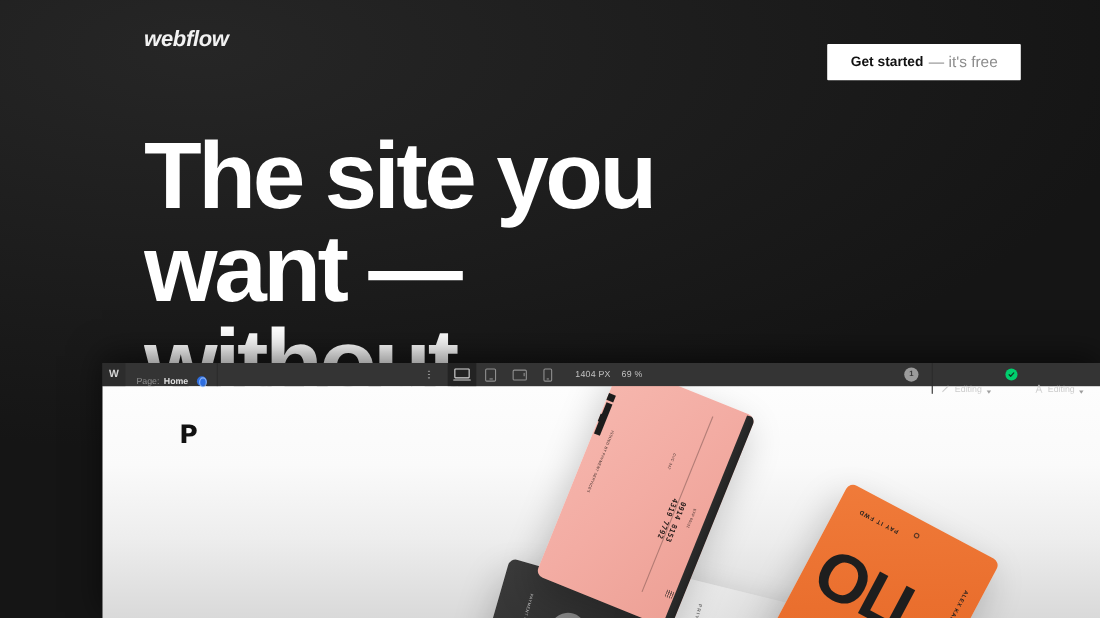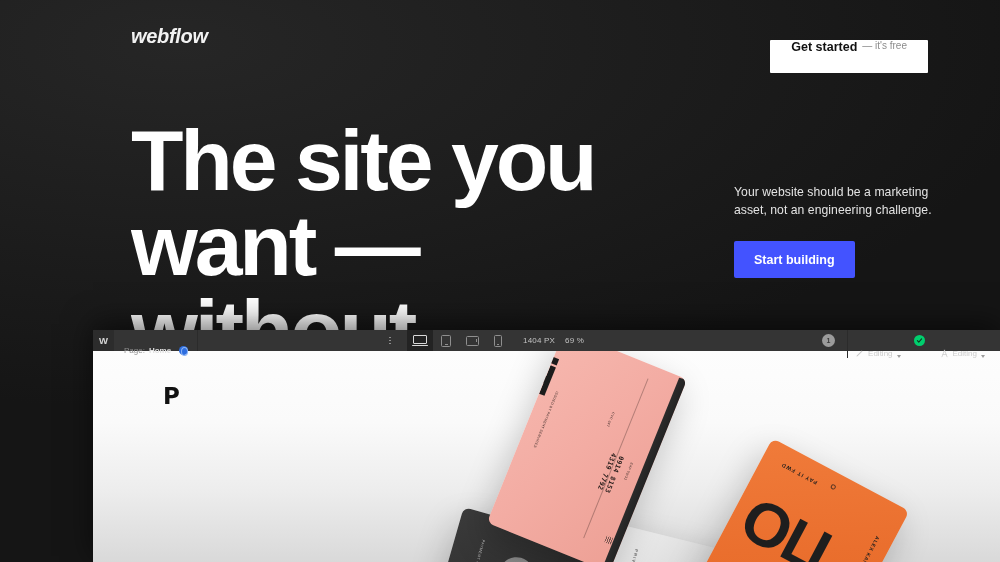--- a/index.html
+++ b/index.html
@@ -35,25 +35,25 @@
   }
   .btn-login {
     background: #262626; color: #ffffff;
     font-size: 12.5px; font-weight: bold;
     padding: 0 22px; height: 33px;
     display: flex; align-items: center; justify-content: center;
     border: none; cursor: pointer; border-radius: 1px;
   }
   .btn-getstarted {
     background: #ffffff; height: 33px;
-    padding: 0 21px; display: flex; gap: 5px;
+    padding: 0 21px; display: flex; align-items: center; gap: 5px;
     border: none; cursor: pointer; border-radius: 1px; margin-top: 40px;
   }
   .btn-getstarted .gs-main { font-size: 12.5px; font-weight: bold; color: #111111; }
-  .btn-getstarted .gs-sub  { font-size: 10px; font-weight: normal; color: #8c8c8c; }
+  .btn-getstarted .gs-sub  { font-size: 14px; font-weight: normal; color: #8c8c8c; }
 
   
   .hero {
     position: absolute; top: 118px; left: 131px; right: 60px;
     z-index: 10;
   }
   .hero-title {
     font-size: 86px; font-weight: bold; line-height: 0.99;
     letter-spacing: -3.2px;
     background: linear-gradient(180deg, #ffffff 0%, #ffffff 58%, #f2f2f2 72%, #a8a8a8 100%);
@@ -91,22 +91,22 @@
     position: relative; z-index: 3;
   }
   .tb-left { display: flex; align-items: center; }
   .tb-wlogo {
     width: 21px; height: 21px; background: #2c2c2c;
     display: flex; align-items: center; justify-content: center;
     color: #d6d6d6; font-size: 9.5px; font-weight: bold;
     cursor: pointer;
   }
   .tb-page {
-    display: flex; align-items: flex-start; gap: 4px;
-    padding: 16px 9px 0 10px; height: 21px;
+    display: flex; align-items: flex-end; gap: 4px;
+    padding: 0 9px 0 10px; height: 21px;
     border-right: 1px solid #2b2b2b;
     cursor: pointer;
   }
   .tb-page-label { color: #8f8f8f; font-size: 8px; }
   .tb-page-value { color: #e0e0e0; font-size: 8px; font-weight: bold; }
   .tb-globe {
     width: 9px; height: 9px; border-radius: 50%;
     background: #2e6ee0; margin-left: 4px;
     position: relative; cursor: pointer;
   }
@@ -306,24 +306,20 @@
       <span class="gs-main">Get started</span>
       <span class="gs-sub">— it's free</span>
     </button>
   </div>
 </div>
 
 <div class="hero">
   <h1 class="hero-title">The site you
 want — without
 the dev time</h1>
-  <div class="hero-side">
-    <p class="hero-sub">Your website should be a marketing asset, not an engineering challenge.</p>
-    <button class="btn-start">Start building</button>
-  </div>
 </div>
 
 <div class="designer">
 
   <div class="toolbar">
 
     <div class="tb-left">
       <div class="tb-wlogo">W</div>
       <div class="tb-page">
         <span class="tb-page-label">Page:</span>

